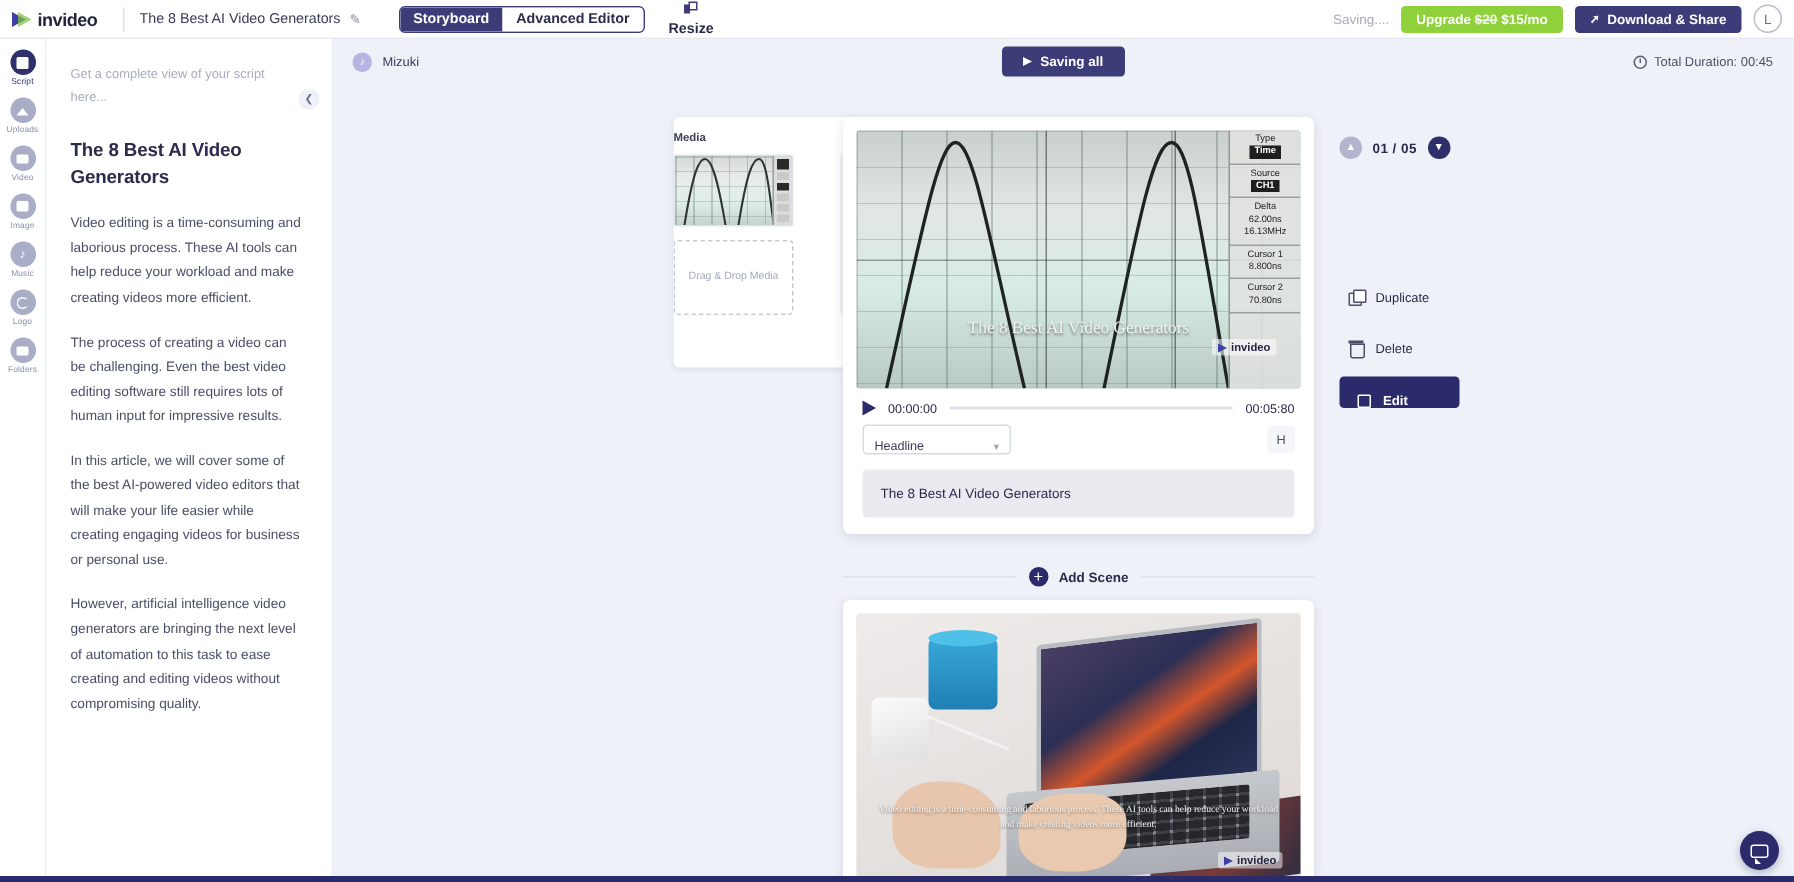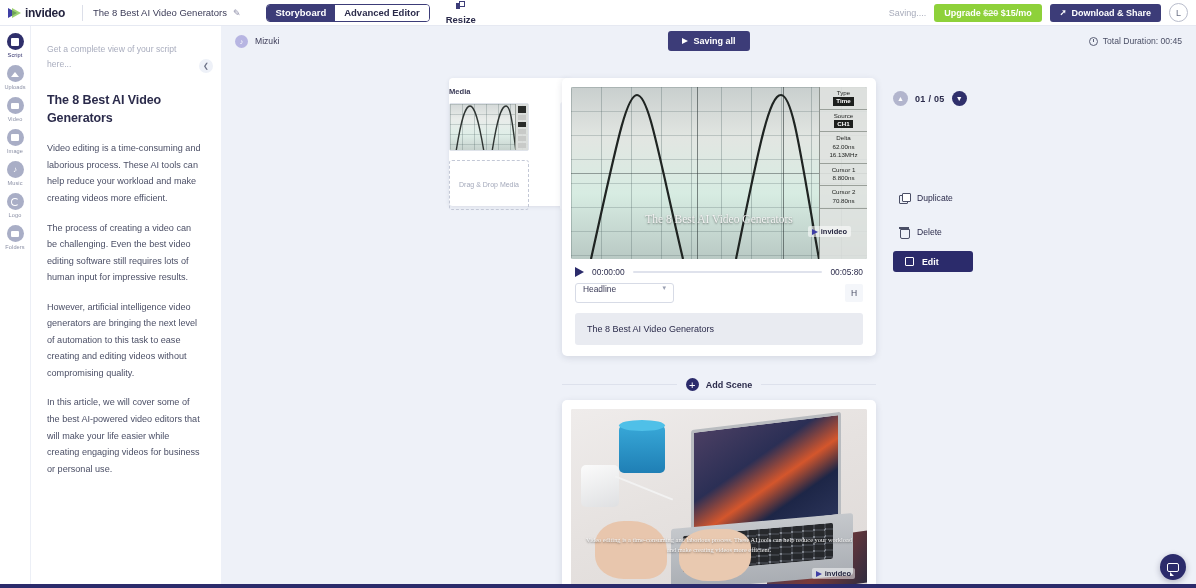--- a/index.html
+++ b/index.html
@@ -131,21 +131,21 @@
   .pa-tri { width:0;height:0;border-left:6px solid #fff;border-top:3.5px solid transparent;border-bottom:3.5px solid transparent;}
   .total-dur { margin-left:auto; display:flex; align-items:center; gap:5px; font-size:8.6px; color:#4b4f66; }
   .clock {
     width:9px;height:9px;border:1px solid #5a5f75;border-radius:50%;position:relative;
   }
   .clock:after{content:"";position:absolute;left:3.2px;top:1.6px;width:1px;height:3px;background:#5a5f75;}
 
   
   .scene-row { position:relative; margin-top:22px; height:300px; }
   .media-panel {
-    position:absolute; left:228px; top:0; width:122px; height:128px;
+    position:absolute; left:228px; top:0; width:122px; height:167px;
     background:#fff; border-radius:4px; padding:9px 0;
     box-shadow:0 1px 4px rgba(40,45,80,.10);
   }
   .media-lbl { font-size:7.6px; font-weight:bold; color:#3b3b57; }
   .media-thumb {
     width:80px;height:48px;margin-top:7px;border-radius:2px;overflow:hidden;
     background:#e9ecef; position:relative; cursor:pointer;
     border:1px solid #dfe3ea;
   }
   .dnd {
@@ -199,21 +199,21 @@
   .wm-tx { font-size:7.5px; font-weight:bold; color:#24243f; }
 
   .player { display:flex; align-items:center; gap:8px; padding:8px 4px 6px; }
   .play-tri { width:0;height:0;border-left:9px solid #2b2b6b;border-top:5.5px solid transparent;border-bottom:5.5px solid transparent; cursor:pointer;}
   .tm { font-size:8.4px; color:#2b2b4b; font-family:"Liberation Sans", sans-serif; }
   .track { flex:1; height:2px; background:#dfe2ec; border-radius:1px; cursor:pointer;}
 
   .hl-row { display:flex; align-items:center; padding:0 4px; }
   .hl-select {
     width:99px; height:20px; border:1px solid #d7dbe6; border-radius:3px;
-    display:flex; align-items:flex-start; justify-content:space-between;
+    display:flex; align-items:flex-end; justify-content:space-between;
     padding:0 7px; font-size:8.4px; color:#3b3b57; cursor:pointer; background:#fff;
   }
   .chev { font-size:7px; color:#9aa0b2; }
   .h-btn {
     margin-left:auto; width:18px;height:18px;border-radius:2px;background:#f4f6fa;
     display:flex;align-items:center;justify-content:center;
     font-size:8.5px; color:#4b4f66; cursor:pointer;
   }
   .hl-text {
     margin:10px 4px 2px; background:#e9ebf1; border-radius:3px;
@@ -230,21 +230,21 @@
   .nav-dn { background:#2f2f6b; }
   .scene-idx { font-size:9px; color:#2b2b4b; font-weight:600; letter-spacing:.3px; }
   .act { display:flex; align-items:center; gap:8px; font-size:8.6px; color:#2b2b4b; cursor:pointer; margin-top:24px; padding-left:6px;}
   .act-ic { width:10px; height:10px; position:relative; }
   .dup-ic:before{content:"";position:absolute;left:0;top:2px;width:7px;height:7px;border:1px solid #4b4f66;border-radius:1px;}
   .dup-ic:after{content:"";position:absolute;left:3px;top:0;width:7px;height:7px;border:1px solid #4b4f66;border-radius:1px;background:#fff;}
   .del-ic:before{content:"";position:absolute;left:1px;top:2px;width:8px;height:8px;border:1px solid #4b4f66;border-radius:0 0 2px 2px;}
   .del-ic:after{content:"";position:absolute;left:0;top:0px;width:10px;height:1.5px;background:#4b4f66;}
   .edit-btn {
     margin-top:14px; width:80px; height:21px; background:#2b2b6b; color:#fff;
-    border-radius:3px; display:flex; align-items:center; gap:8px;
+    border-radius:3px; display:flex; align-items:flex-end; gap:8px;
     padding-left:12px; font-size:8.8px; font-weight:600; cursor:pointer;
   }
   .edit-ic { width:9px;height:9px;border:1.2px solid #fff;border-radius:1px; }
 
   .add-scene-row {
     position:absolute; left:341px; top:300px; width:314px;
     display:flex; align-items:center; gap:9px;
   }
   .as-line { flex:1; height:1px; background:#dde1ec; }
   .as-btn { display:flex; align-items:center; gap:7px; cursor:pointer; }
@@ -391,22 +391,22 @@
       <span class="rail-lbl">Folders</span>
     </div>
   </div>
 
   <div class="script-panel">
     <div class="script-hint">Get a complete view of your script here...</div>
     <div class="collapse-btn">❮</div>
     <div class="script-title">The 8 Best AI Video Generators</div>
     <div class="script-p">Video editing is a time-consuming and laborious process. These AI tools can help reduce your workload and make creating videos more efficient.</div>
     <div class="script-p">The process of creating a video can be challenging. Even the best video editing software still requires lots of human input for impressive results.</div>
+    <div class="script-p">In this article, we will cover some of the best AI-powered video editors that will make your life easier while creating engaging videos for business or personal use.</div>
     <div class="script-p">However, artificial intelligence video generators are bringing the next level of automation to this task to ease creating and editing videos without compromising quality.</div>
-    <div class="script-p">In this article, we will cover some of the best AI-powered video editors that will make your life easier while creating engaging videos for business or personal use.</div>
   </div>
 
   <div class="main">
 
     <div class="main-head">
       <div class="voice">
         <span class="voice-ic">♪</span>
         <span class="voice-name">Mizuki</span>
       </div>
       <div class="preview-all">

